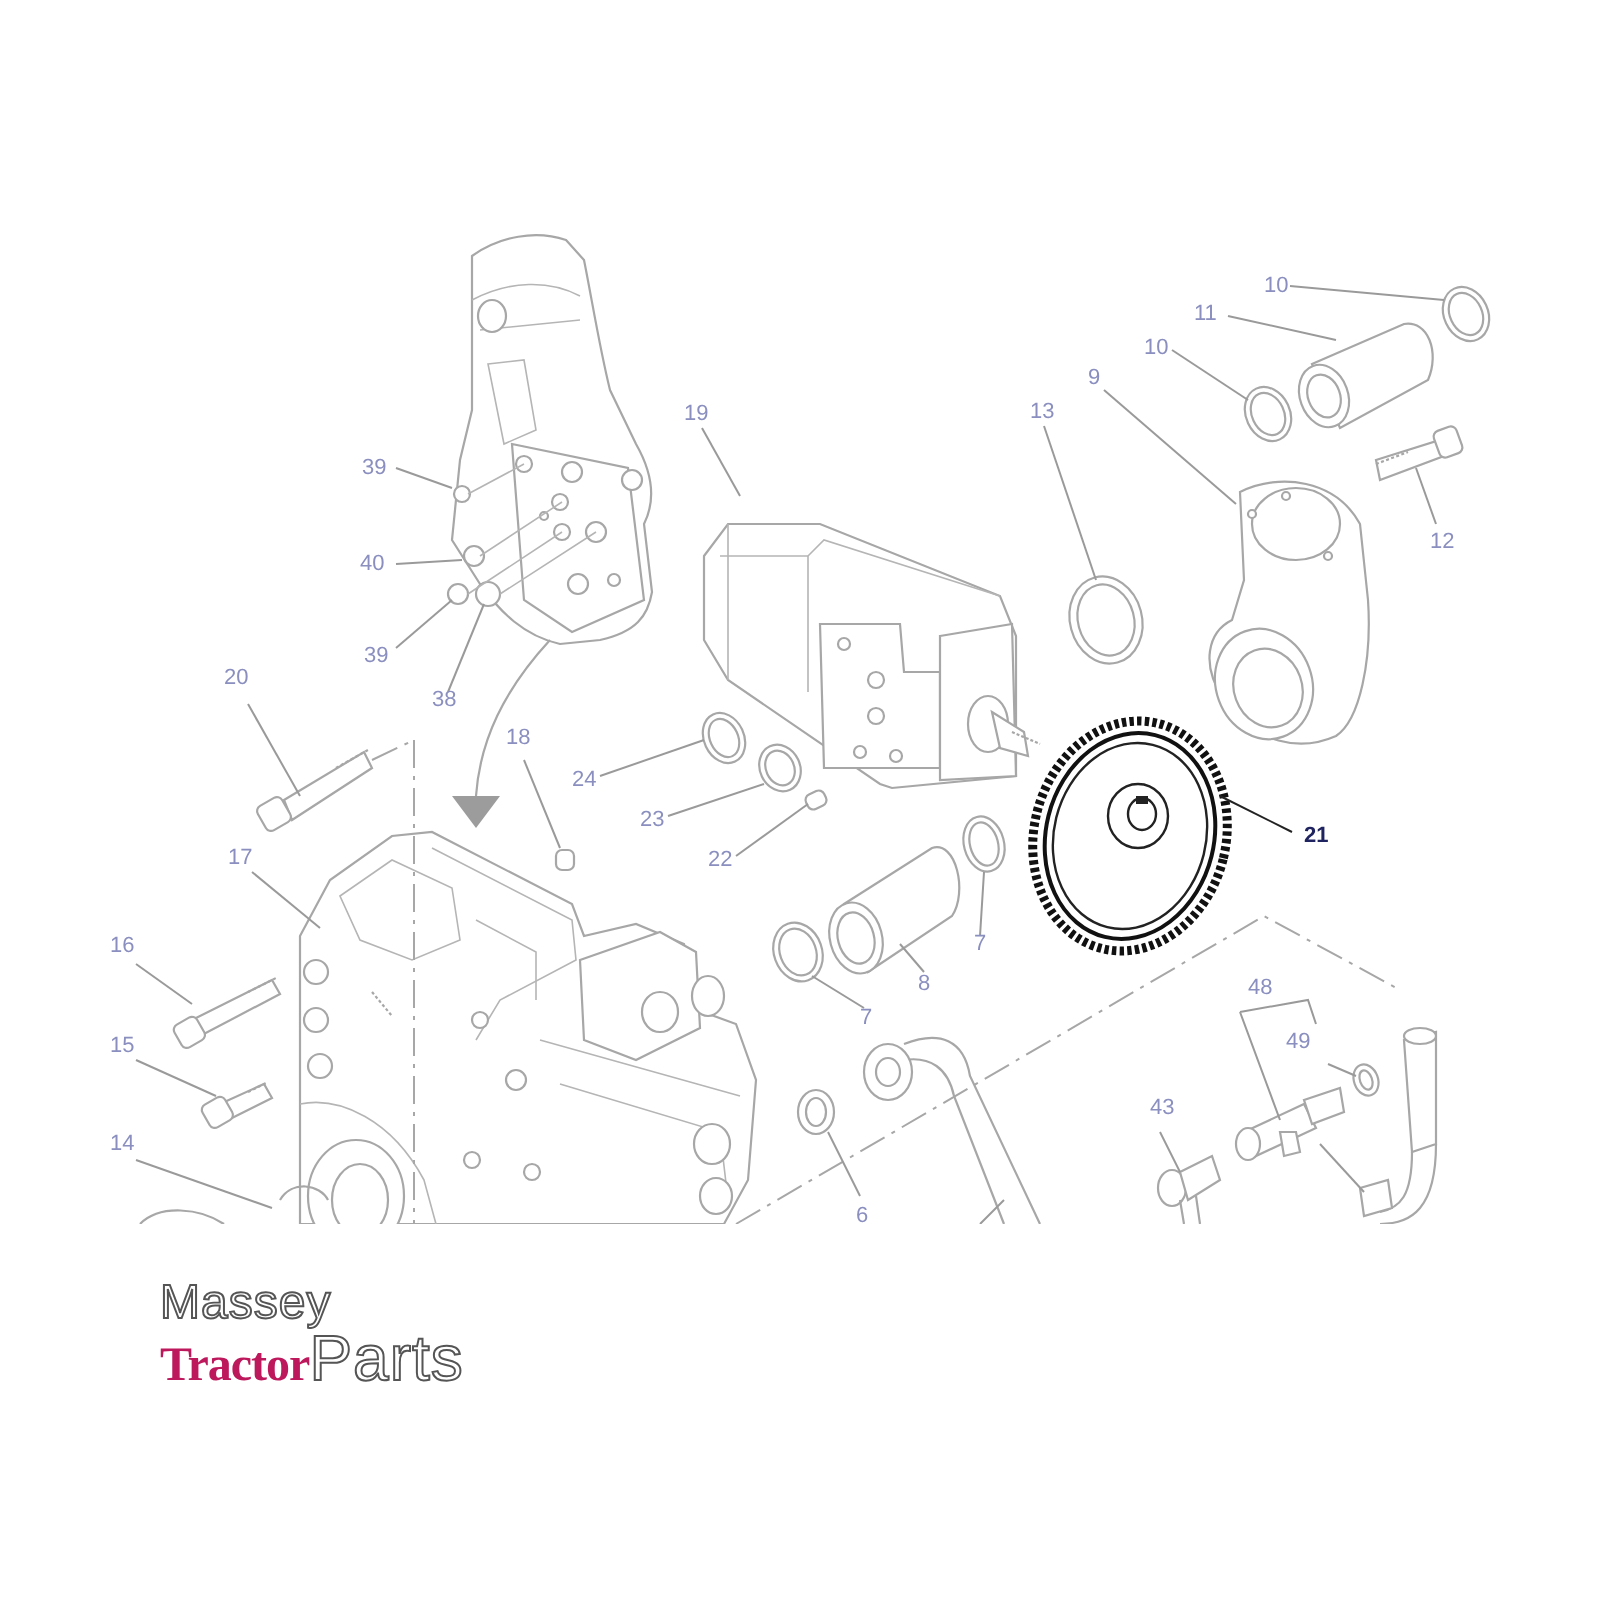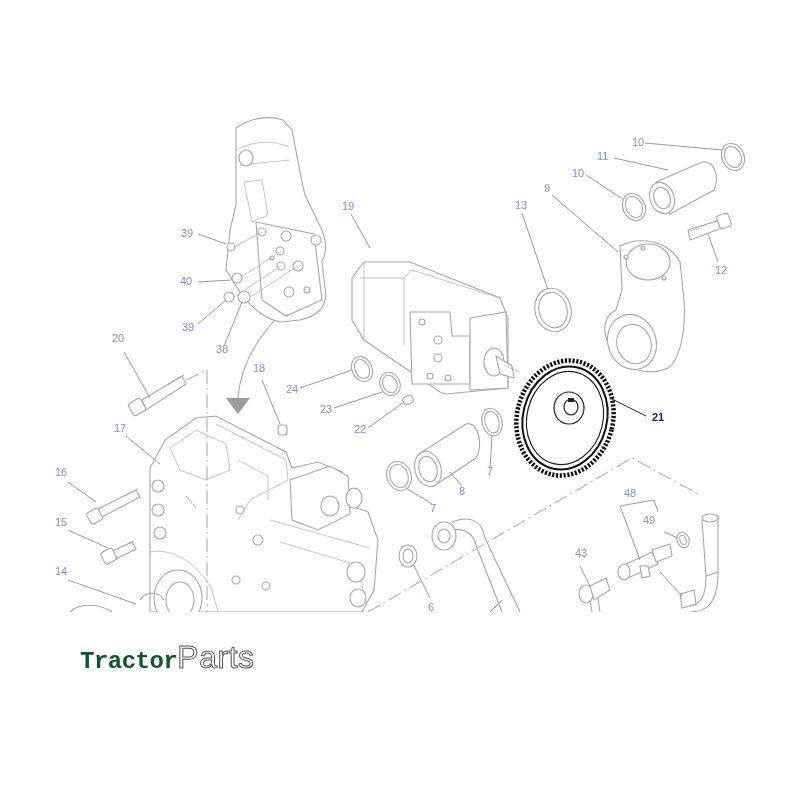--- a/index.html
+++ b/index.html
@@ -15,21 +15,21 @@
   .dash { stroke: #a7a7a7; stroke-width: 1; fill: none; stroke-dasharray: 14 4 2 4; }
   .gear { stroke: #111; stroke-width: 2; fill: #ffffff; }
   .gear-teeth { stroke: #111; stroke-width: 4.5; fill: none; stroke-dasharray: 2.2 1.6; }
   .gear-in { stroke: #222; stroke-width: 1.2; fill: none; }
   .arrow { fill: #9c9c9c; }
   .cut { fill: #ffffff; }
   #logo { position: absolute; left: 80px; top: 640px; width: 160px; line-height: 1; }
   #logo .l1 { display: block; font-family: "Liberation Sans", sans-serif; font-size: 24px; color: #ffffff;
               -webkit-text-stroke: 1px #555; letter-spacing: 0.5px; height: 22px; }
   #logo .l2 { display: block; white-space: nowrap; margin-top: 1px; }
-  #logo .red { font-family: Liberation Mono, monospace; font-weight: bold; font-size: 24px; color: #14532d; letter-spacing: -0.5px; text-align: right; }
+  #logo .red { font-family: Liberation Serif, serif; font-weight: bold; font-size: 24px; color: #be185d; letter-spacing: -0.5px; text-align: right; }
   #logo .grey { font-family: "Liberation Sans", sans-serif; font-size: 32px; color: #ffffff; -webkit-text-stroke: 1px #555; letter-spacing: 0.5px; }
 </style>
 </head>
 <body>
 
 <svg id="diagram" viewBox="0 0 800 800" xmlns="http://www.w3.org/2000/svg">
 
   <g>
     <path class="part" d="M236,128 C250,118 268,115 283,120 L292,130 C296,150 300,175 305,195 L318,222 C326,236 328,250 322,262 L326,296 C324,308 318,316 300,320 L280,322 C262,318 250,306 240,292 L226,270 L230,230 L236,205 Z"></path>
     <path class="thin" d="M236,150 C255,140 275,140 290,148"></path>
@@ -286,14 +286,15 @@
     <text class="callout" x="55" y="526">15</text>
     <text class="callout" x="624" y="497">48</text>
     <text class="callout" x="643" y="524">49</text>
     <text class="callout" x="575" y="557">43</text>
     <text class="callout" x="55" y="575">14</text>
     <text class="callout" x="428" y="611">6</text>
   </g>
 </svg>
 
 <div id="logo">
+  <span class="l1">Massey</span>
   <span class="l2"><span class="red">Tractor</span><span class="grey">Parts</span></span>
 </div>
 
 </body></html>

